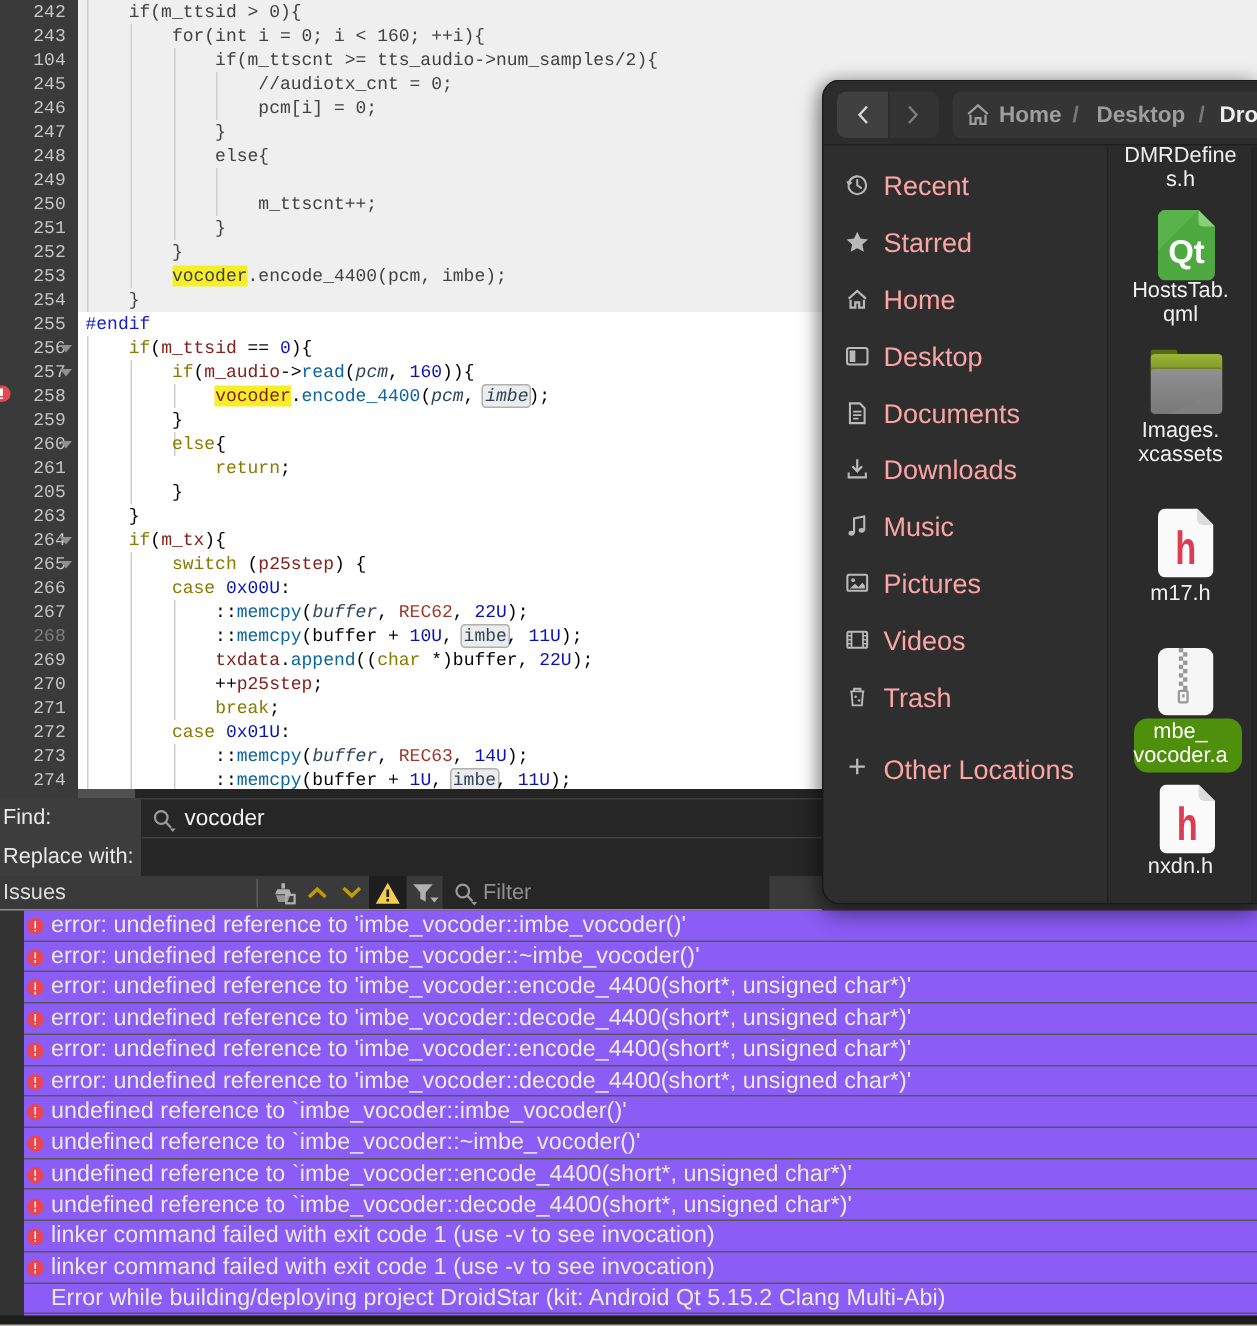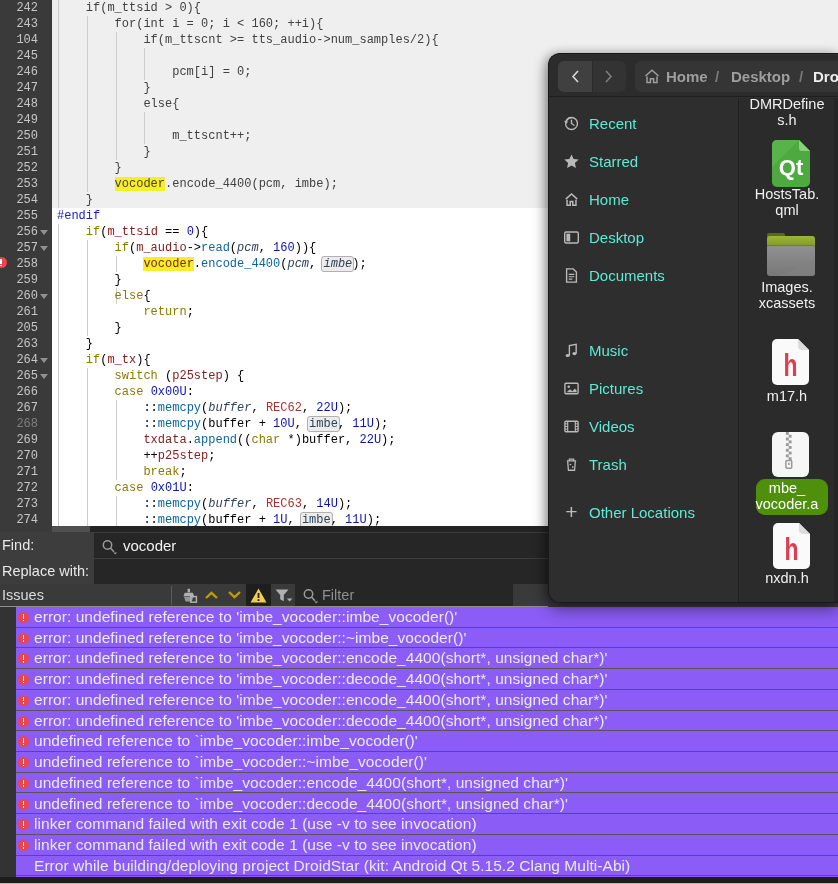--- a/index.html
+++ b/index.html
@@ -1,21 +1,21 @@
 <!DOCTYPE html>
 <html><head><meta charset="utf-8"><style>
 * {margin:0;padding:0;box-sizing:border-box}
 html,body {width:838px;height:884px;overflow:hidden;background:#333;
   font-family:"Liberation Sans",sans-serif;}
 #root {position:relative;width:838px;height:884px}
 
 #editor {position:absolute;left:0;top:0;width:838px;height:526px;background:#fff;overflow:hidden}
 #disbg {position:absolute;left:0;top:0;width:838px;height:208px;background:#efefef}
 #gutter {position:absolute;left:0;top:0;width:52px;height:526px;background:#3a3a3a}
-.ln {position:absolute;left:4px;width:34px;height:16px;text-align:right;
+.ln {position:absolute;left:16px;width:34px;height:16px;text-align:center;
   font:12px "Liberation Mono",monospace;line-height:16px;color:#c6c6c6}
 .fold {position:absolute;left:40px;width:0;height:0;border-left:4.5px solid transparent;
   border-right:4.5px solid transparent;border-top:5px solid #909090}
 #code {position:absolute;left:0;top:0;width:838px;height:526px}
 .cl {position:absolute;left:57px;white-space:pre;font:12px "Liberation Mono",monospace;
   line-height:16px;height:16px;color:#000}
 .cl i {font-style:normal}
 .ig {position:absolute;width:1px;background:#cdcdcd}
 .dis {color:#414141}
 .k {color:#8a7a00} .p {color:#1821c8} .n {color:#0913b4} .m {color:#82201c}
@@ -59,21 +59,21 @@
 #navg {position:absolute;left:9px;top:7px;width:68px;height:31px;border-radius:6px;background:#333333;overflow:hidden}
 #navg .bk {position:absolute;left:0;top:0;width:34px;height:31px;background:#404040}
 #navg .dv {position:absolute;left:34px;top:0;width:1px;height:31px;background:#2a2a2a}
 #pathbar {position:absolute;left:86px;top:7px;width:204px;height:31px;border-radius:6px 0 0 6px;background:#353535;
   color:#9e9e9e;font-weight:bold;font-size:15px;line-height:31px;white-space:nowrap}
 #sidebar {position:absolute;left:0;top:44px;width:190px;height:506px;background:#2e2e2e;border-right:1px solid #1e1e1e}
 .srow {position:absolute;left:0;width:190px;height:38px}
 .sic {position:absolute;left:14px;top:10px;width:17px;height:17px}
 .sic svg {width:17px;height:17px}
 .sic.oth {color:#b9b9b9;font-size:21px;line-height:16px;text-align:center;width:17px;font-weight:400}
-.slb {position:absolute;left:40px;top:0;color:#5eead4;font-size:15px;line-height:38px}
+.slb {position:absolute;left:40px;top:0;color:#fca5a5;font-size:18px;line-height:38px}
 #pane {position:absolute;left:191px;top:44px;width:99px;height:506px;background:#2b2b2b}
 #pane .sb {position:absolute;right:0;top:0;width:5px;height:506px;background:#252525}
 .flb {position:absolute;left:739px;width:94px;text-align:center;color:#f0f0f0;font-size:14.5px;line-height:15.7px}
 .grn {position:absolute;left:755px;top:478px;width:72px;height:36px;border-radius:9px;background:#4e8f0b}
 </style></head><body>
 <div id="root">
   <div id="editor">
     <div id="disbg"></div>
     <div id="code">
         <div class="ig" style="left:58.0px;top:0px;height:208px"></div>
@@ -84,20 +84,21 @@
         <div class="ig" style="left:115.6px;top:32px;height:128px"></div>
         <div class="ig" style="left:115.6px;top:256px;height:16px"></div>
         <div class="ig" style="left:115.6px;top:288px;height:16px"></div>
         <div class="ig" style="left:115.6px;top:400px;height:80px"></div>
         <div class="ig" style="left:115.6px;top:496px;height:30px"></div>
         <div class="ig" style="left:144.4px;top:48px;height:32px"></div>
         <div class="ig" style="left:144.4px;top:112px;height:32px"></div>
         <div class="cl" style="top:0px"><i class="dis">    if(m_ttsid &gt; 0){</i></div>
         <div class="cl" style="top:16px"><i class="dis">        for(int i = 0; i &lt; 160; ++i){</i></div>
         <div class="cl" style="top:32px"><i class="dis">            if(m_ttscnt &gt;= tts_audio-&gt;num_samples/2){</i></div>
+        <div class="cl" style="top:48px"><i class="dis">                //audiotx_cnt = 0;</i></div>
         <div class="cl" style="top:64px"><i class="dis">                pcm[i] = 0;</i></div>
         <div class="cl" style="top:80px"><i class="dis">            }</i></div>
         <div class="cl" style="top:96px"><i class="dis">            else{</i></div>
         <div class="cl" style="top:128px"><i class="dis">                m_ttscnt++;</i></div>
         <div class="cl" style="top:144px"><i class="dis">            }</i></div>
         <div class="cl" style="top:160px"><i class="dis">        }</i></div>
         <div class="cl" style="top:176px"><i class="dis">        </i><i class="hl dis">vocoder</i><i class="dis">.encode_4400(pcm, imbe);</i></div>
         <div class="cl" style="top:192px"><i class="dis">    }</i></div>
         <div class="cl" style="top:208px"><i class="p">#endif</i></div>
         <div class="cl" style="top:224px">    <i class="k">if</i>(<i class="m">m_ttsid</i> == <i class="n">0</i>){</div>
@@ -355,20 +356,27 @@
             </svg></span>
           <span class="slb">Desktop</span>
         </div>
         <div class="srow" style="top:159px">
           <span class="sic"><svg viewBox="0 0 16 16">
               <path d="M3.4 1.8h6.2l3 3v9.4H3.4z" fill="none" stroke="#b9b9b9" stroke-width="1.3"></path>
               <path d="M5.4 7h5.2M5.4 9.2h5.2M5.4 11.4h3.4" stroke="#b9b9b9" stroke-width="1.1"></path>
             </svg></span>
           <span class="slb">Documents</span>
         </div>
+        <div class="srow" style="top:196px">
+          <span class="sic"><svg viewBox="0 0 16 16">
+              <path d="M8 2v7M5 6.4 8 9.6l3-3.2" fill="none" stroke="#b9b9b9" stroke-width="1.4"></path>
+              <path d="M2.6 10.4v3h10.8v-3" fill="none" stroke="#b9b9b9" stroke-width="1.3"></path>
+            </svg></span>
+          <span class="slb">Downloads</span>
+        </div>
         <div class="srow" style="top:234px">
           <span class="sic"><svg viewBox="0 0 16 16">
               <path d="M6 12.6V3.4l6.4-1.2v8.6" fill="none" stroke="#b9b9b9" stroke-width="1.3"></path>
               <ellipse cx="4.4" cy="12.7" rx="1.9" ry="1.5" fill="#b9b9b9"></ellipse>
               <ellipse cx="10.8" cy="10.9" rx="1.9" ry="1.5" fill="#b9b9b9"></ellipse>
             </svg></span>
           <span class="slb">Music</span>
         </div>
         <div class="srow" style="top:272px">
           <span class="sic"><svg viewBox="0 0 16 16">

